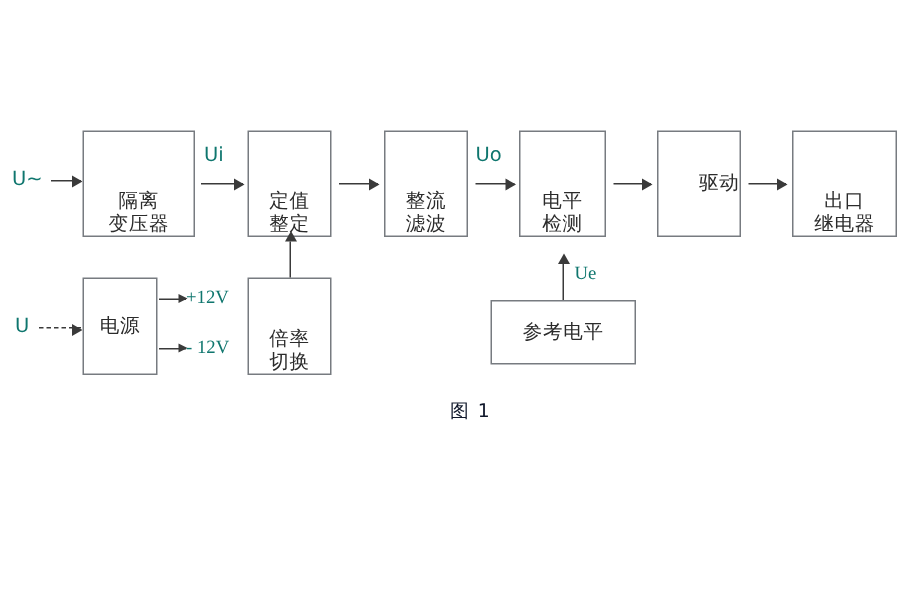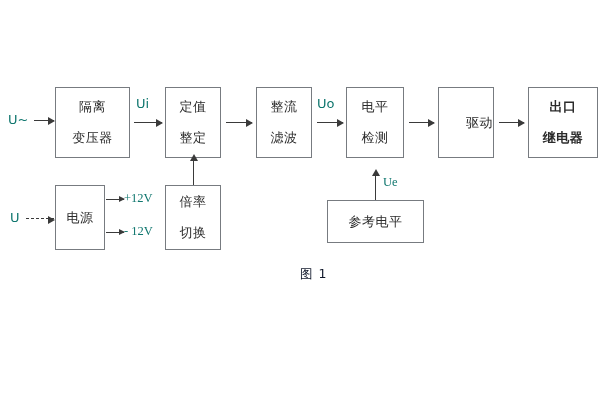--- a/index.html
+++ b/index.html
@@ -20,32 +20,32 @@
 
   
   .block {
     position: absolute;
     box-sizing: border-box;
     border: 1px solid #777b80;
     background: #ffffff;
     display: flex;
     flex-direction: column;
     align-items: center;
-    justify-content: center;
+    justify-content: flex-end;
     color: #2b2b2b;
     font-size: 13px;
     line-height: 1.05;
   }
   .block .line {
     display: block;
     white-space: nowrap;
     letter-spacing: 0.5px;
   }
   .block .line + .line {
-    margin-top: 17px;
+    margin-top: 2px;
   }
   .block.single {
     justify-content: center;
   }
 
   
   .lbl {
     position: absolute;
     color: #0f766e;
     font-size: 13px;
@@ -146,21 +146,21 @@
   </div>
 
   <div class="arrow-h" style="left:409px; top:122px; width:25px;"></div>
 
   <div class="block single" style="left:438px; top:87px; width:56px; height:71px;align-items:flex-end;">
     <span class="line">驱动</span>
   </div>
 
   <div class="arrow-h" style="left:499px; top:122px; width:25px;"></div>
 
-  <div class="block" style="left:528px; top:87px; width:70px; height:71px;font-weight:bold;">
+  <div class="block" style="left:528px; top:87px; width:70px; height:71px;">
     <span class="line">出口</span>
     <span class="line">继电器</span>
   </div>
 
   <div class="lbl" style="left:10px; top:211px;">U</div>
   <div class="arrow-h dashed" style="left:26px; top:218px; width:28px;"></div>
 
   <div class="block single" style="left:55px; top:185px; width:50px; height:65px;">
     <span class="line">电源</span>
   </div>

